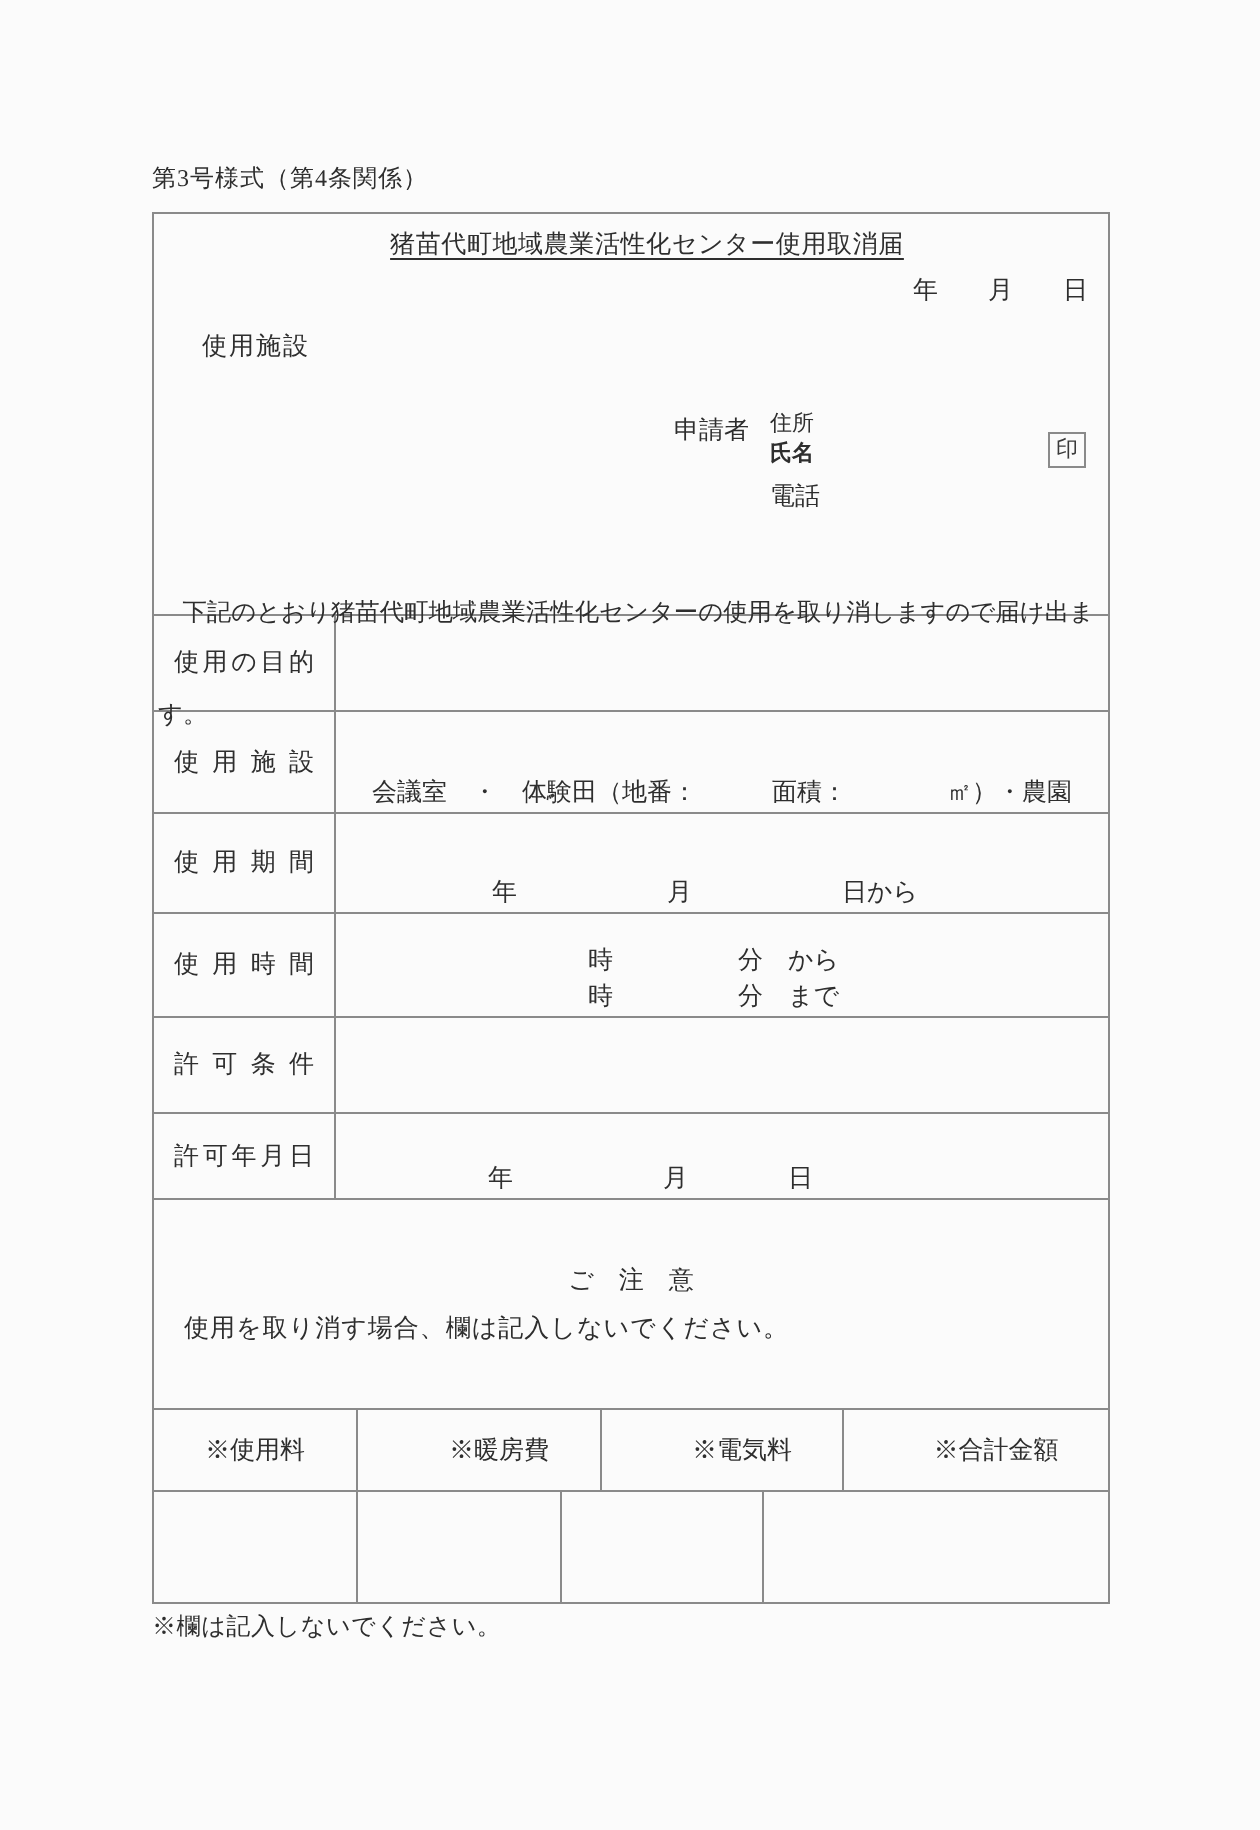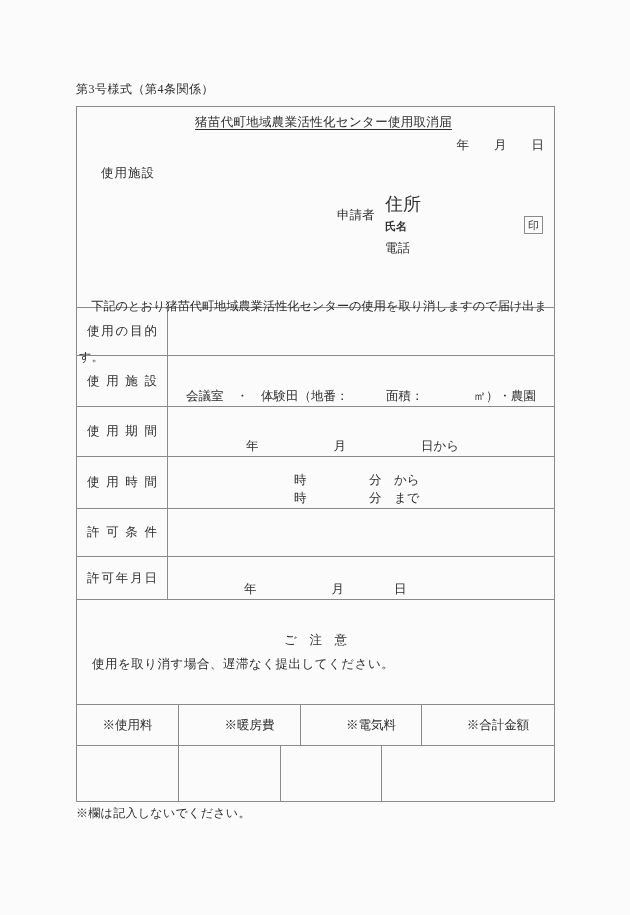--- a/index.html
+++ b/index.html
@@ -37,21 +37,21 @@
     text-underline-offset: 3px;
   }
   .date-line {
     position: absolute; top: 30px; right: 10px;
     font-size: 12.5px; white-space: pre;
   }
   .addressee {
     position: absolute; top: 58px; left: 24px;
     font-size: 12.5px; letter-spacing: 1px;
   }
-  .lbl-address { position: absolute; top: 85px;  left: 308px; font-size: 18px; }
+  .lbl-address { position: absolute; top: 97px;  left: 308px; font-size: 11px; }
   .lbl-role    { position: absolute; top: 100px; left: 260px; font-size: 12.5px; }
   .lbl-name    { position: absolute; top: 112px; left: 308px; font-size: 11px; font-weight: bold; }
   .lbl-phone   { position: absolute; top: 133px; left: 308px; font-size: 12.5px; }
   .seal-box {
     position: absolute; top: 109px; left: 447px;
     width: 17px; height: 16px;
     border: 1px solid #8a8a8a;
     font-size: 11px; line-height: 16px; text-align: center;
     color: #3a3a3a;
   }
@@ -186,21 +186,21 @@
       <div class="lbl-cell">
         <div class="lbl-just">許可年月日</div>
       </div>
       <div class="val-cell pl76">
         <div>年　　　　　　月　　　　日</div>
       </div>
     </div>
 
     <div class="notice">
       <div class="notice-heading">ご　注　意</div>
-      <div class="notice-text">　使用を取り消す場合、遅滞なく提出してください。</div>
+      <div class="notice-text">　使用を取り消す場合、欄は記入しないでください。</div>
     </div>
 
     <div class="fee-row fee-head">
       <div class="fee-cell fc1">※使用料</div>
       <div class="fee-cell fc2">※暖房費</div>
       <div class="fee-cell fc3">※電気料</div>
       <div class="fee-cell fc4">※合計金額</div>
     </div>
     <div class="fee-row fee-vals">
       <div class="fee-cell fc1"></div>

